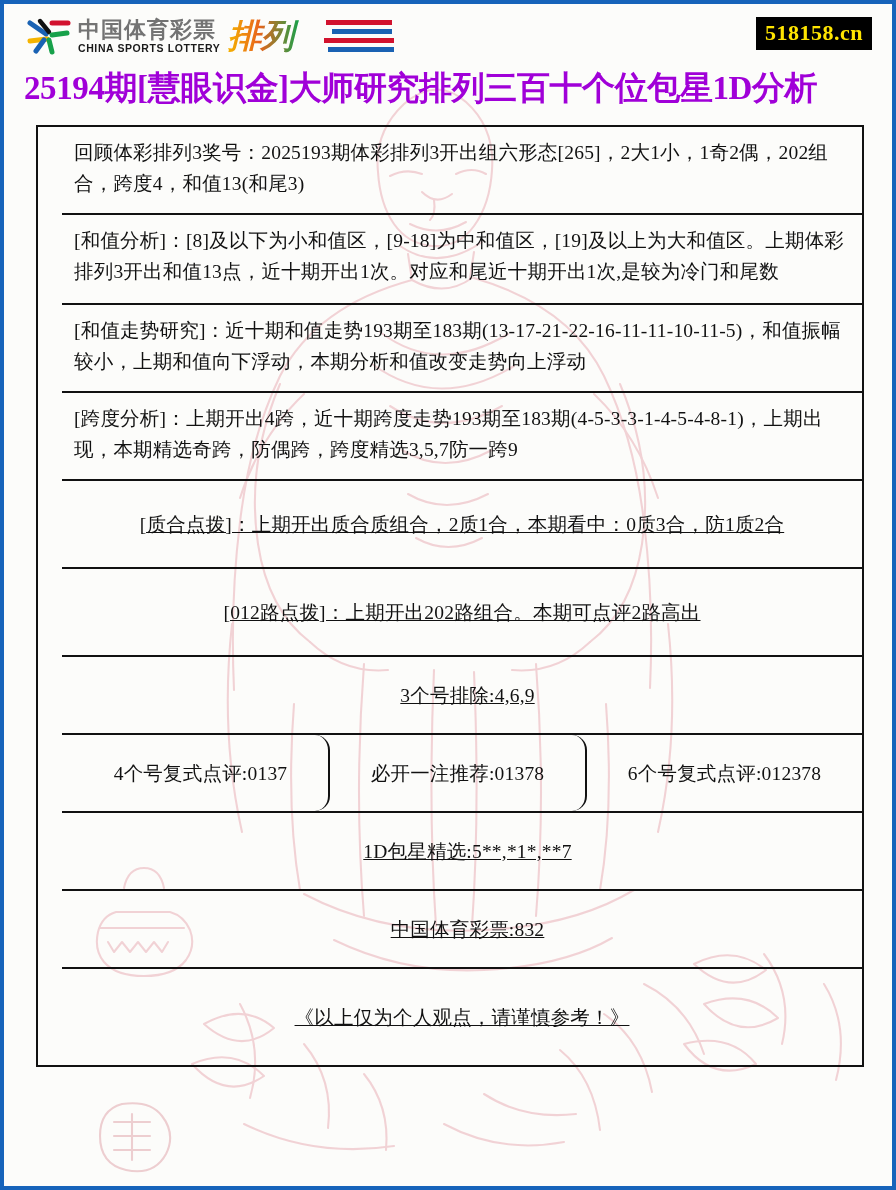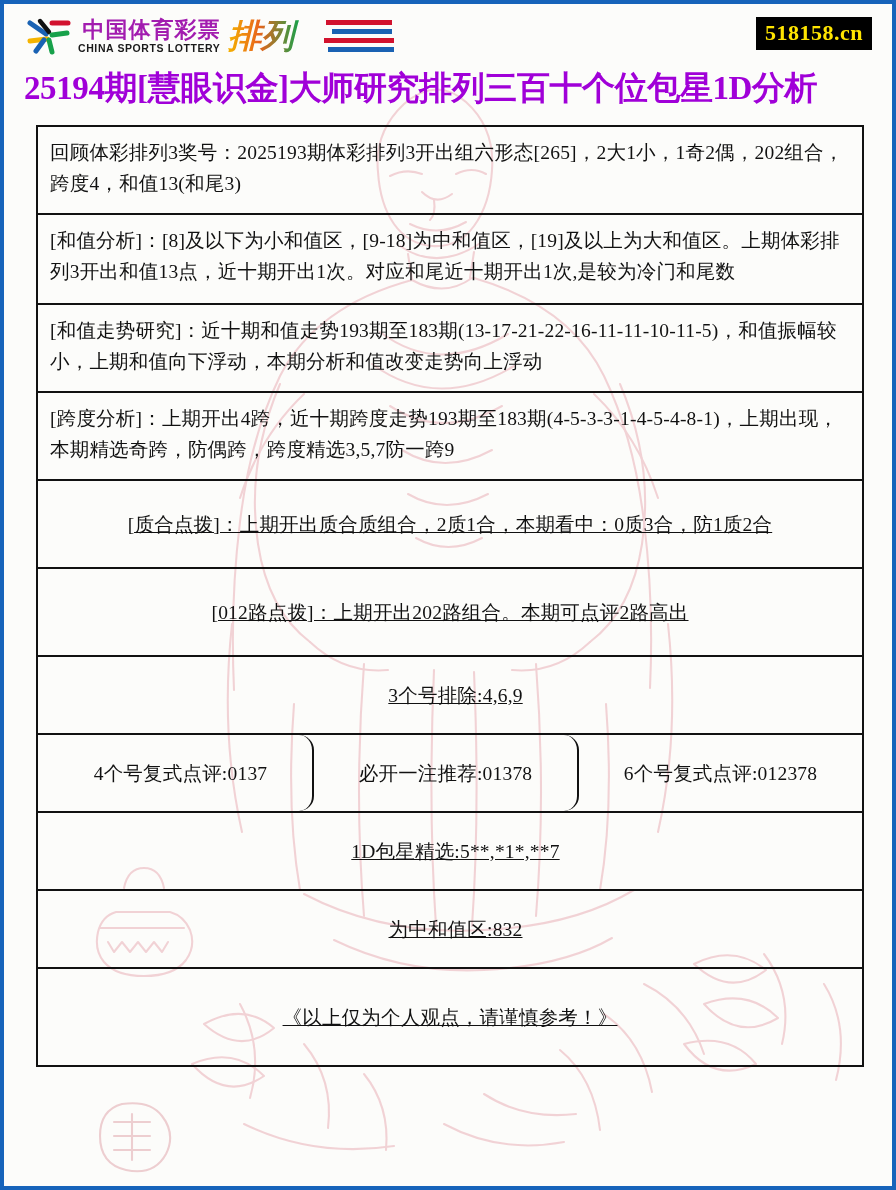--- a/index.html
+++ b/index.html
@@ -44,24 +44,23 @@
     align-items: center;
     gap: 6px;
     height: 48px;
   }
   #logo-emblem { width: 50px; height: 42px; flex: none; }
   #logo-texts { display:flex; flex-direction:column; justify-content:center; height:44px;}
   .logo-cn {
     font-family: "DejaVu Sans", sans-serif;
     font-size: 22px;
     font-weight: bold;
-    color: #a21caf;
+    color: #737373;
     letter-spacing: 1px;
     line-height: 25px;
-    text-align: right;
   }
   .logo-en {
     font-family: "Liberation Sans", sans-serif;
     font-size: 10.5px;
     font-weight: bold;
     color: #1a1a1a;
     letter-spacing: 0.6px;
     line-height: 13px;
   }
   #logo-pl3 { margin-left: 2px; }
@@ -98,20 +97,21 @@
     position: relative;
     z-index: 2;
     margin: 17px 28px 0 32px;
     border: 2px solid #111;
     background: transparent;
   }
   .row {
     border-bottom: 2px solid #111;
     box-sizing: border-box;
     display: flex;
+    margin-left: 24px;
   }
   .row:last-child { border-bottom: none; }
   .cell {
     box-sizing: border-box;
     padding: 10px 12px;
     font-size: 19.5px;
     line-height: 31px;
     color: #111;
     font-family: "Liberation Serif", "DejaVu Serif", serif;
     flex: 1 1 auto;
@@ -279,21 +279,21 @@
       <div class="cell center v-sep" style="display:flex;align-items:center;justify-content:center;">必开一注推荐:01378</div>
       <div class="cell center" style="display:flex;align-items:center;justify-content:center;">6个号复式点评:012378</div>
     </div>
 
     <div class="row r-single r-note">
       <div class="cell center">1D包星精选:5**,*1*,**7</div>
     </div>
 
 
     <div class="row r-single r-note">
-      <div class="cell center">为中和值区:832</div>
+      <div class="cell center">中国体育彩票:832</div>
     </div>
 
     <div class="row r-single r-tall">
       <div class="cell center">《以上仅为个人观点，请谨慎参考！》</div>
     </div>
 
   </div>
 </div>
 
 </body></html>

